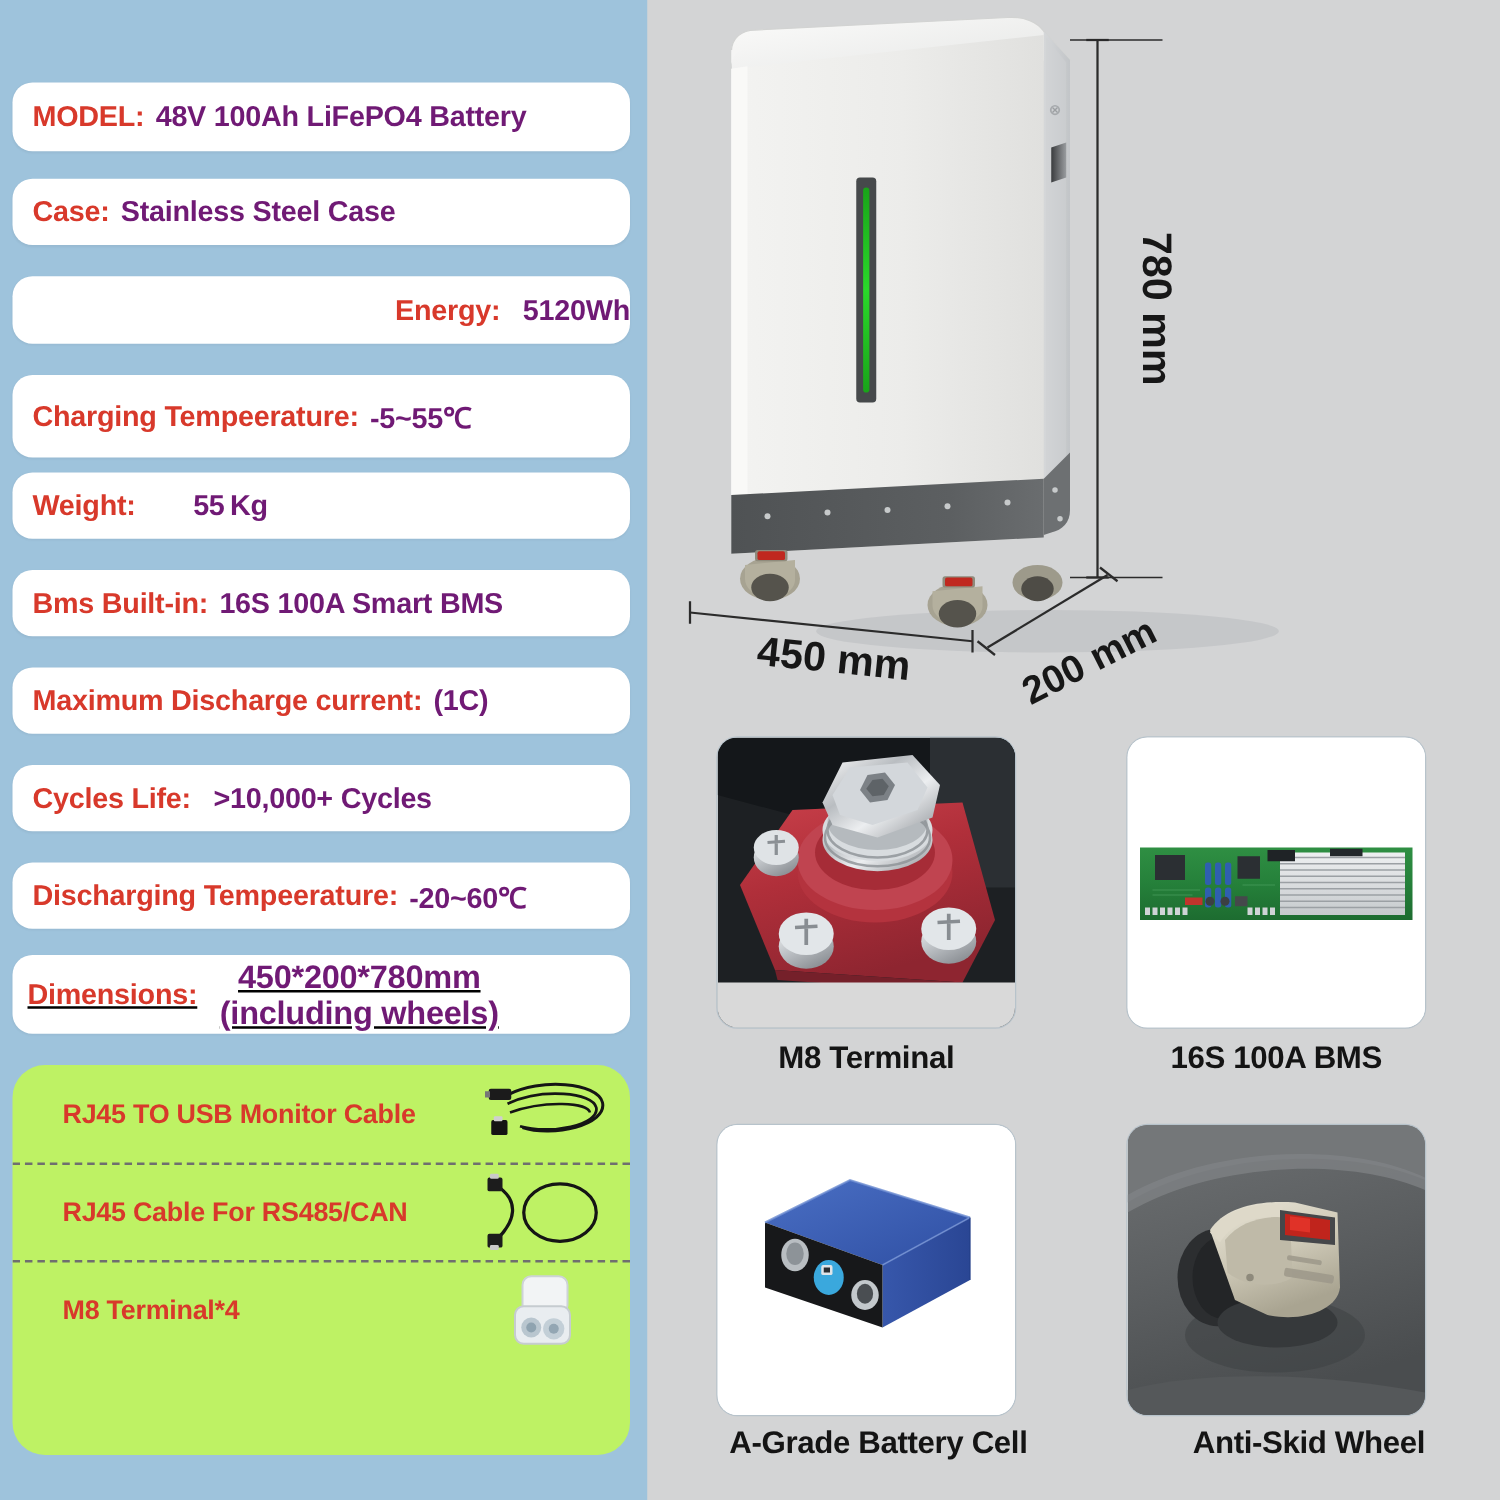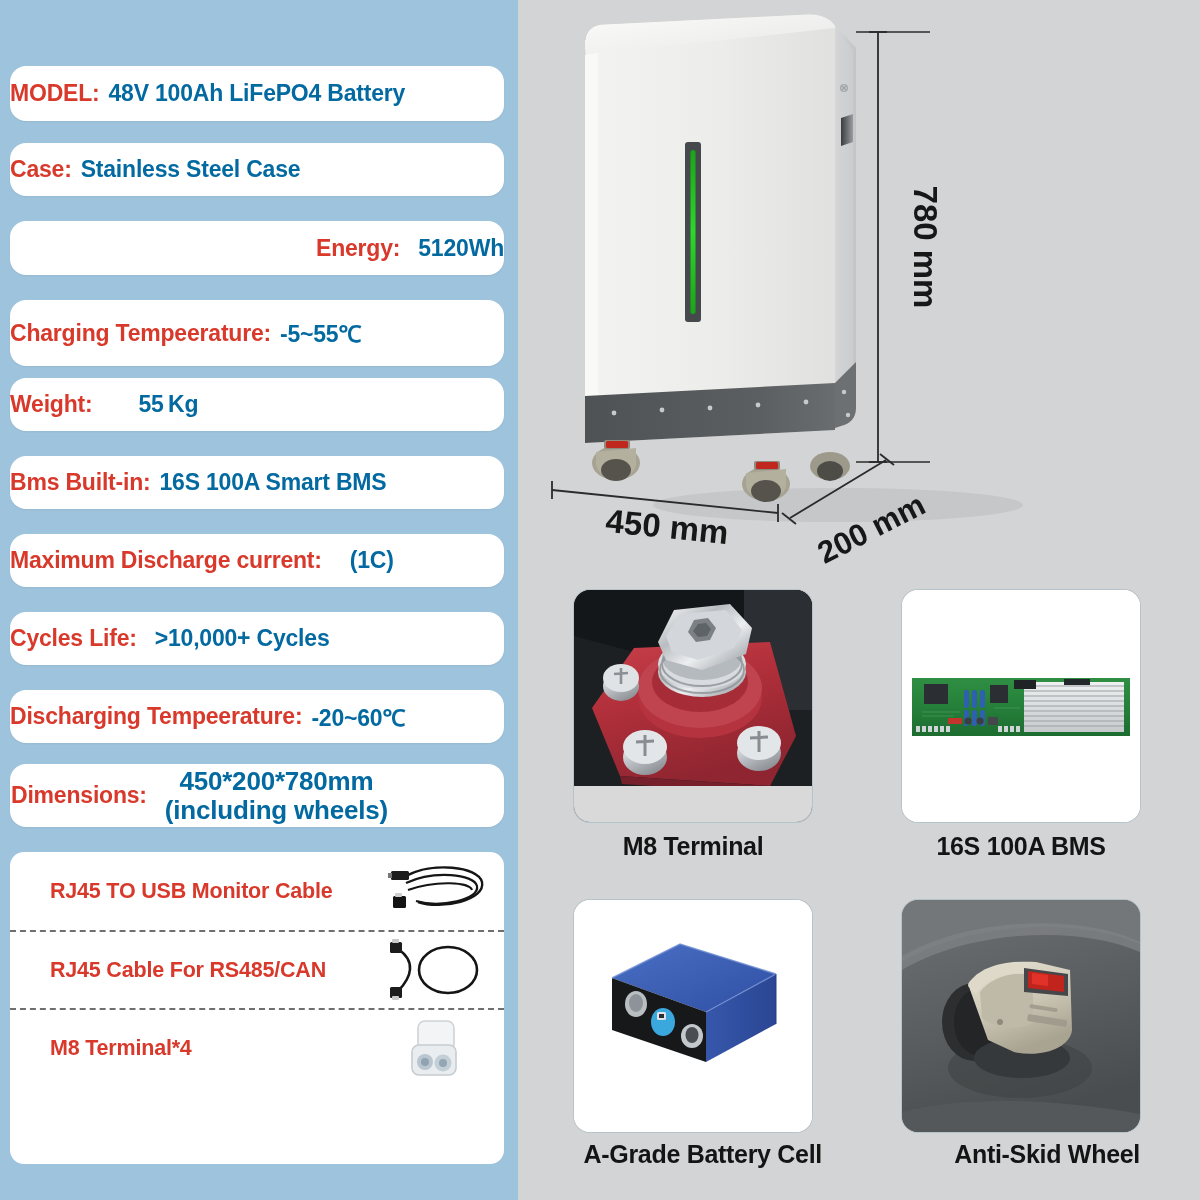--- a/index.html
+++ b/index.html
@@ -23,61 +23,61 @@
   }
 
   .spec-row {
     position: absolute;
     left: 10px;
     width: 494px;
     background: #ffffff;
     border-radius: 16px;
     display: flex;
     align-items: center;
-    padding-left: 0;
+    padding-left: 16px;
     box-shadow: 0 1px 2px rgba(0,0,0,0.05);
   }
 
   .spec-key {
     color: #d8392b;
     font-weight: bold;
     font-size: 23px;
     white-space: nowrap;
     letter-spacing: -0.2px;
   }
 
   .spec-val {
-    color: #0369a1;
+    color: #701a75;
     font-weight: bold;
     font-size: 23px;
     white-space: nowrap;
     margin-left: 9px;
     letter-spacing: -0.2px;
   }
 
-  .spec-row.dims { padding-left: 1px; }
+  .spec-row.dims { padding-left: 12px; text-decoration: underline; }
   .spec-row.dims .spec-key { font-size: 23px; }
   .spec-row.dims .spec-val {
     margin-left: 18px;
     font-family: "Liberation Sans", sans-serif;
     font-size: 26px;
     line-height: 1.08;
     text-align: center;
     white-space: normal;
   }
 
   
   #accessory-card {
     position: absolute;
     left: 10px;
     top: 852px;
     width: 494px;
     height: 312px;
-    background: #ffffff;
-    border-radius: 14px;
+    background: #bef264;
+    border-radius: 26px;
     overflow: hidden;
   }
 
   .acc-row {
     position: relative;
     height: 78px;
     display: flex;
     align-items: center;
   }
   .acc-row + .acc-row { border-top: 2px dashed #6f6f6f; }
@@ -170,21 +170,21 @@
   <div class="spec-row" style="top:378px; height:53px;gap:28px;">
     <span class="spec-key">Weight:</span>
     <span class="spec-val" style="margin-left:18px;">55 Kg</span>
   </div>
 
   <div class="spec-row" style="top:456px; height:53px;">
     <span class="spec-key">Bms Built-in:</span>
     <span class="spec-val">16S 100A Smart BMS</span>
   </div>
 
-  <div class="spec-row" style="top:534px; height:53px;gap:19px;">
+  <div class="spec-row" style="top:534px; height:53px;">
     <span class="spec-key">Maximum Discharge current:</span>
     <span class="spec-val">(1C)</span>
   </div>
 
   <div class="spec-row" style="top:612px; height:53px;">
     <span class="spec-key">Cycles Life:</span>
     <span class="spec-val" style="margin-left:18px;">&gt;10,000+ Cycles</span>
   </div>
 
   <div class="spec-row" style="top:690px; height:53px;">

